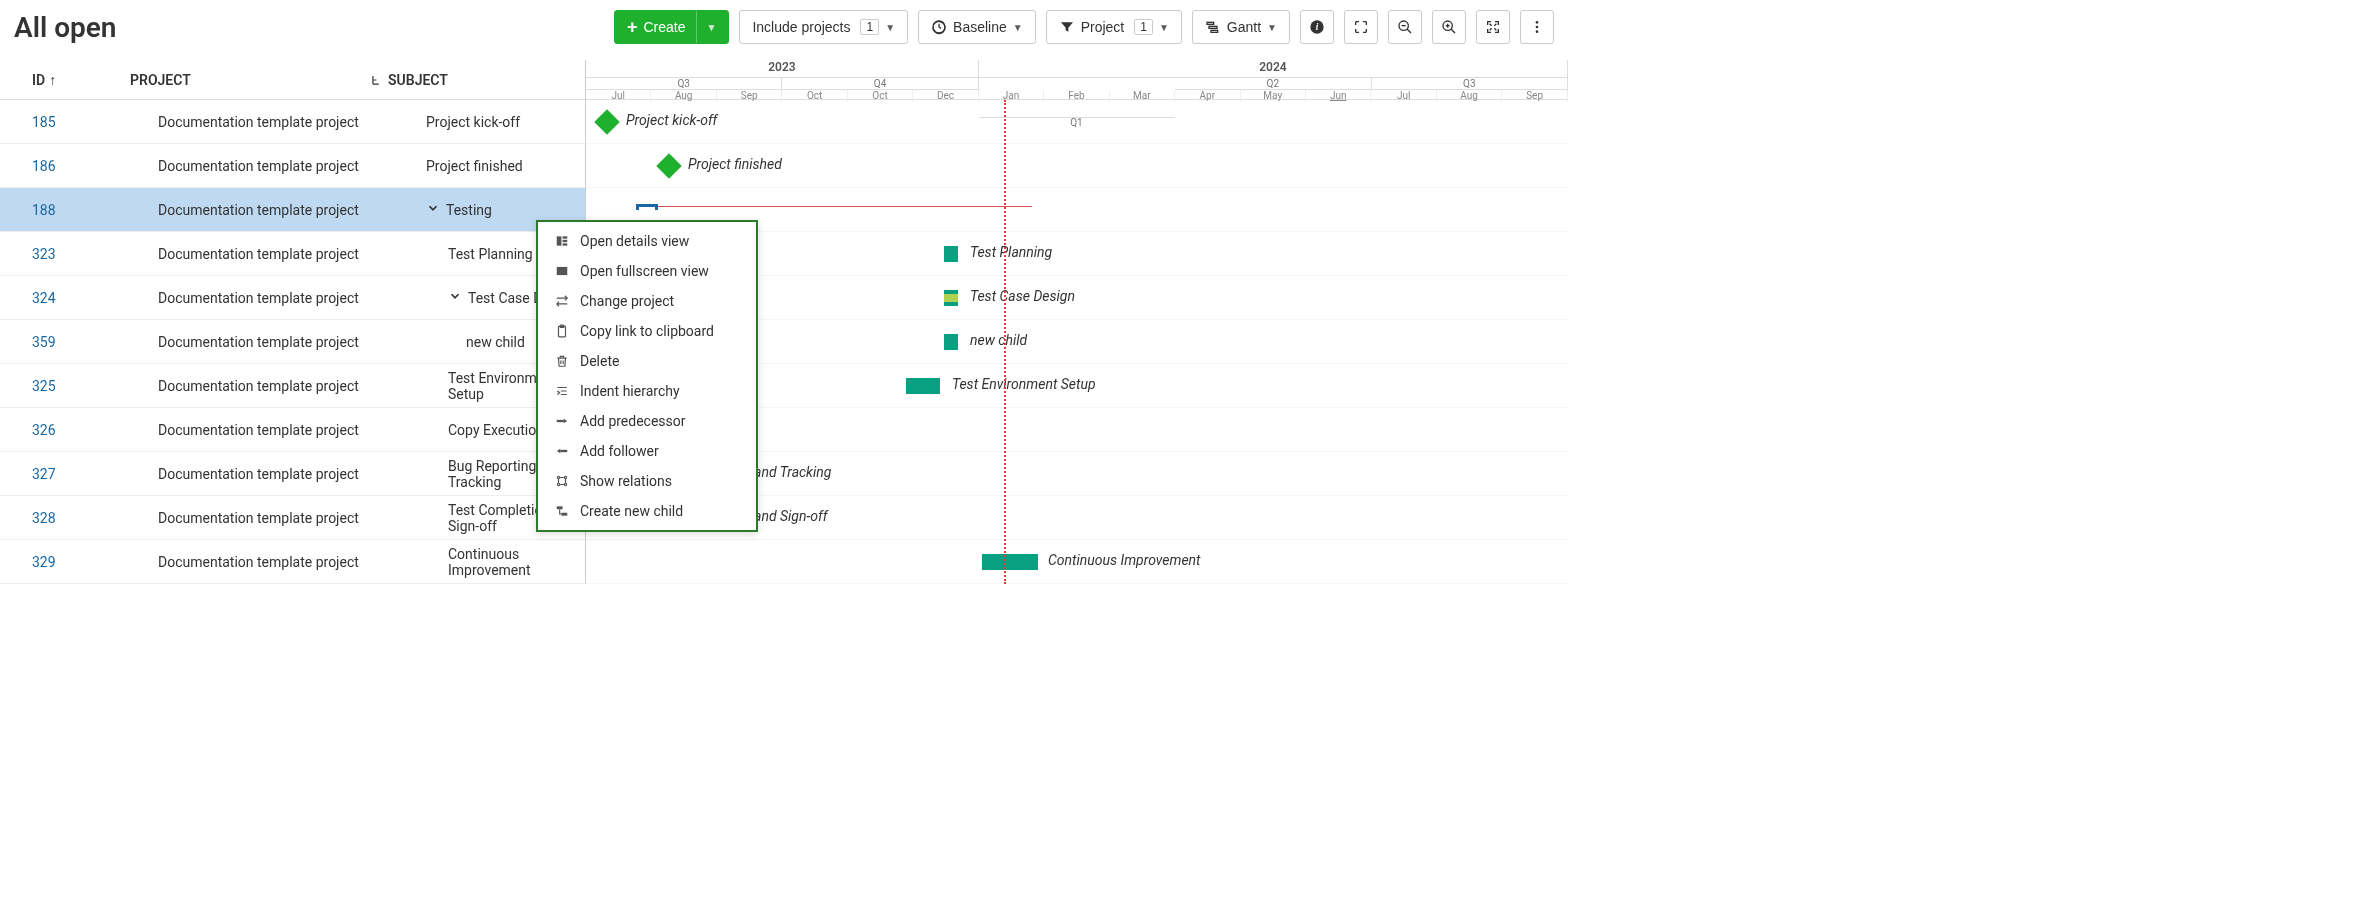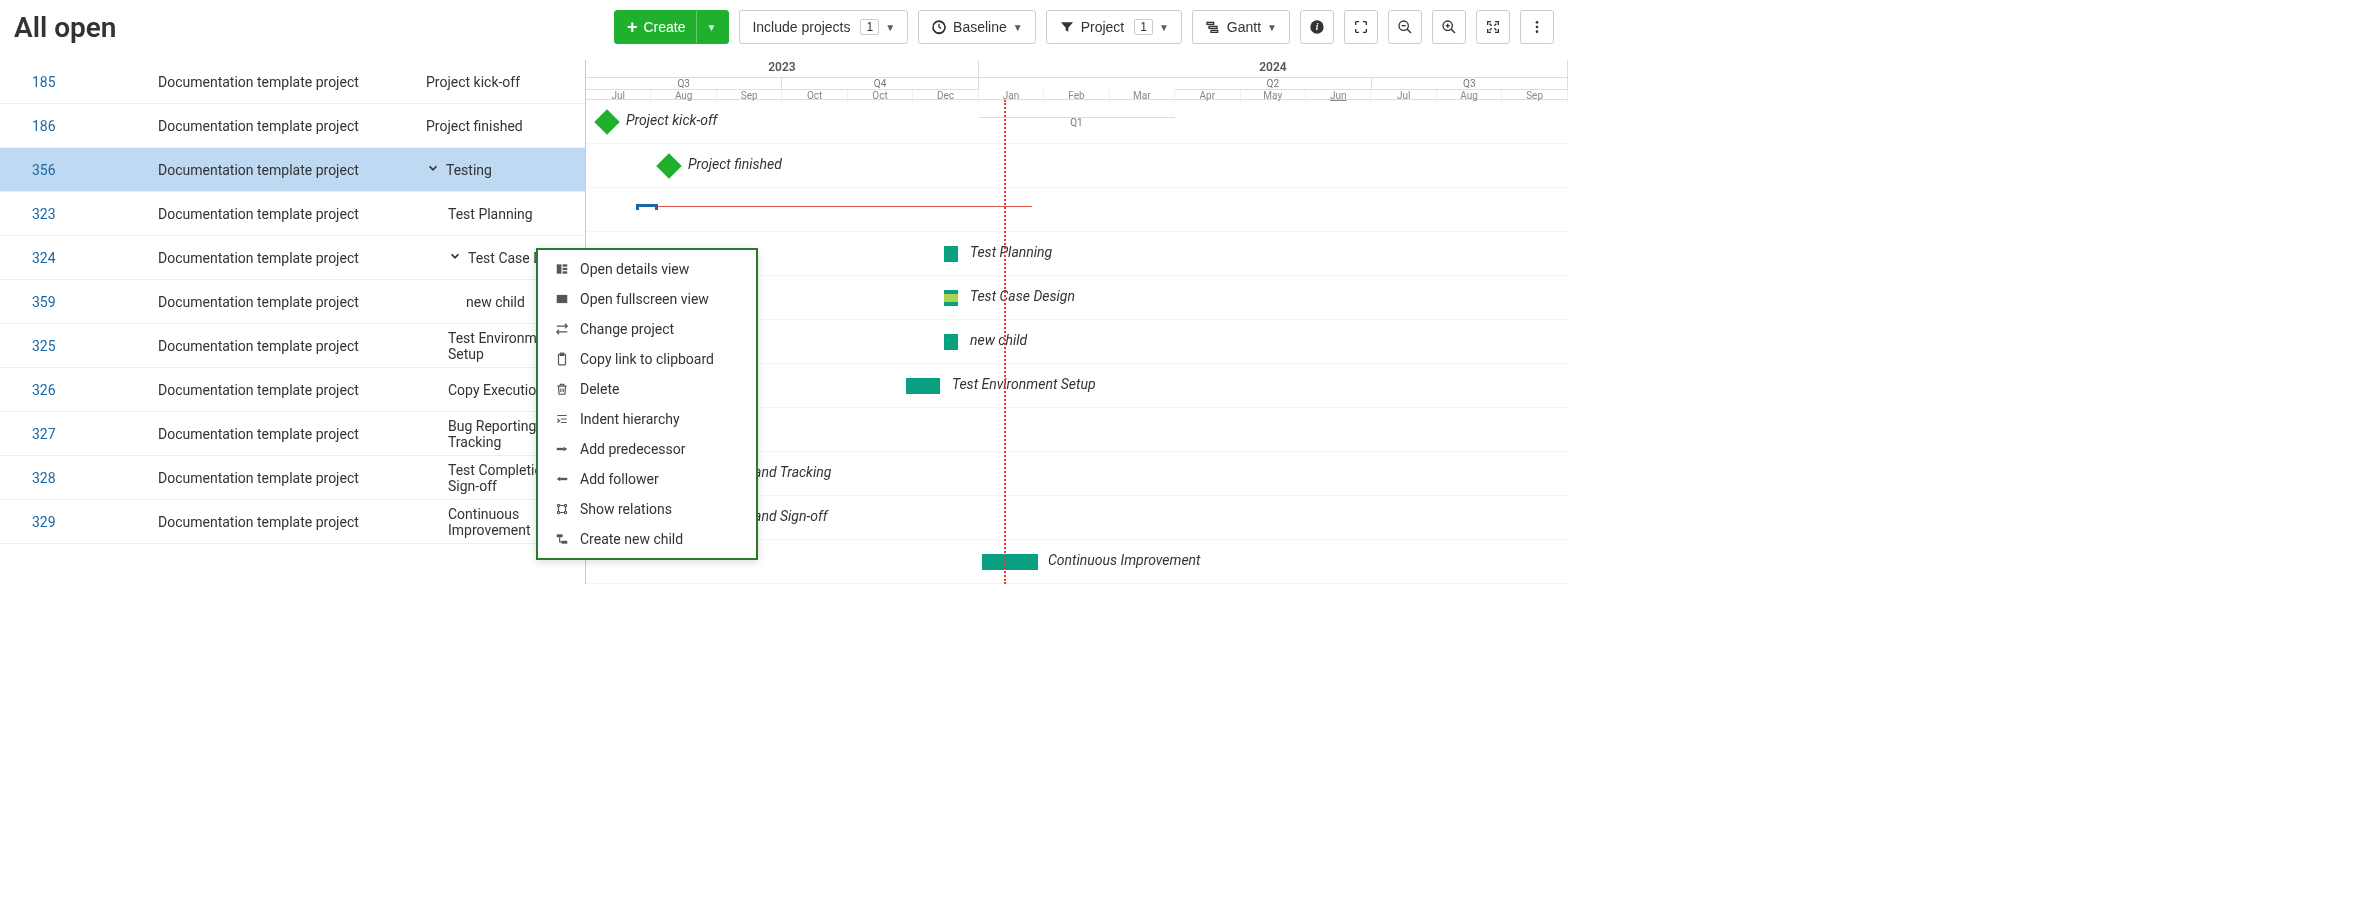--- a/index.html
+++ b/index.html
@@ -150,37 +150,50 @@
           <circle cx="12" cy="5" r="2"></circle>
           <circle cx="12" cy="12" r="2"></circle>
           <circle cx="12" cy="19" r="2"></circle>
         </svg>
     </button>
   </div>
 
   <div class="content">
 
     <div class="table-pane">
+      <div class="table-header">
+        <div class="col-id">
+          <span>ID</span>
+          <span class="sort-arrow">↑</span>
+        </div>
+        <div class="col-project">PROJECT</div>
+        <div class="col-subject">
+          <svg class="hier-icon" viewBox="0 0 24 24" fill="none" stroke="currentColor" stroke-width="2">
+              <path d="M5 5v14M5 12h6M5 19h10"></path>
+            </svg>
+          <span>SUBJECT</span>
+        </div>
+      </div>
       <div id="table-body">
           <div class="table-row">
             <div class="col-id">185</div>
             <div class="col-project">Documentation template project</div>
             <div class="col-subject subject-cell indent-0">
               <span>Project kick-off</span>
             </div>
           </div>
           <div class="table-row">
             <div class="col-id">186</div>
             <div class="col-project">Documentation template project</div>
             <div class="col-subject subject-cell indent-0">
               <span>Project finished</span>
             </div>
           </div>
           <div class="table-row selected">
-            <div class="col-id">356</div>
+            <div class="col-id">188</div>
             <div class="col-project">Documentation template project</div>
             <div class="col-subject subject-cell indent-0">
               <span><svg class="chevron-down" viewBox="0 0 24 24" fill="none" stroke="currentColor" stroke-width="3">
                   <path d="M6 9l6 6 6-6"></path>
                 </svg></span>
               <span>Testing</span>
             </div>
           </div>
           <div class="table-row">
             <div class="col-id">323</div>
@@ -314,21 +327,21 @@
           <div class="bar-label" style="left:168px;font-style:italic;">and Sign-off</div>
         </div>
         <div class="gantt-row">
           <div class="bar" style="left:396px;width:56px;"></div>
           <div class="bar-label" style="left:462px;">Continuous Improvement</div>
         </div>
       </div>
     </div>
   </div>
 
-  <div class="context-menu" style="left:536px; top:248px; width:222px;">
+  <div class="context-menu" style="left:536px; top:220px; width:222px;">
     <div id="menu-items">
         <div class="menu-item">
           <span class="menu-icon">
             <svg width="14" height="14" viewBox="0 0 24 24" fill="currentColor">
               <rect x="3" y="4" width="8" height="16"></rect>
               <rect x="13" y="4" width="8" height="4"></rect>
               <rect x="13" y="10" width="8" height="4"></rect>
               <rect x="13" y="16" width="8" height="4"></rect>
             </svg>
           </span>

